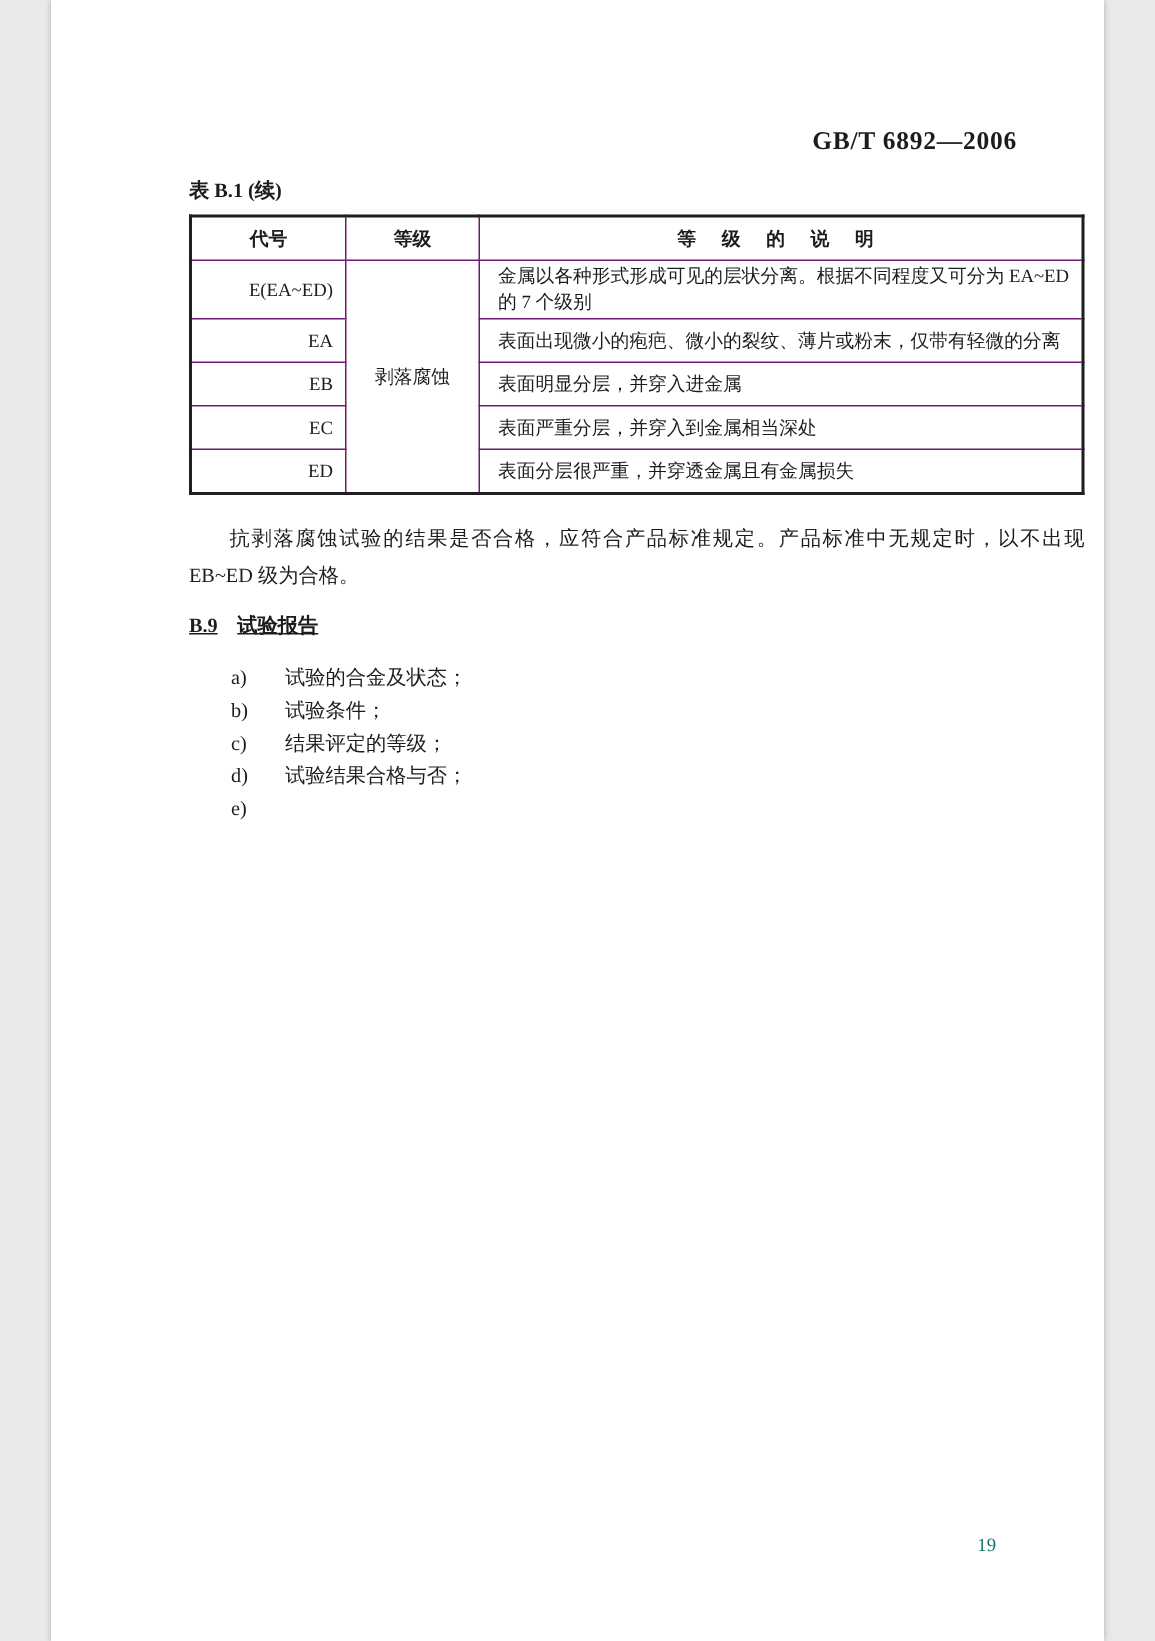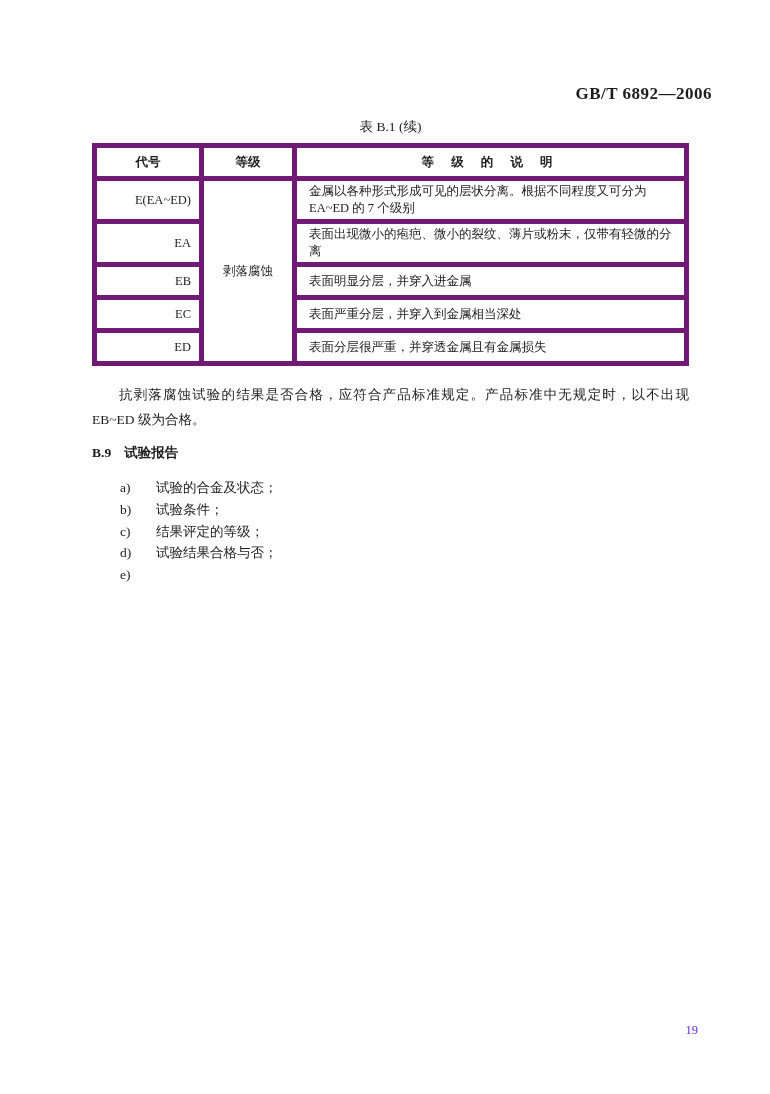--- a/index.html
+++ b/index.html
@@ -1,73 +1,73 @@
 <!DOCTYPE html>
 <html><head>
 <meta charset="utf-8">
 <style>
   html,body { margin:0; padding:0; background:#e9e9e9; }
   .page {
-    width:770px; height:1094px;
+    width:702px; height:1094px;
     background:#ffffff;
     position:relative;
     margin:0 auto;
     font-family:"Liberation Serif","DejaVu Serif",serif;
     color:#1c1c1c;
     overflow:hidden;
     box-shadow:0 0 4px rgba(0,0,0,.25);
   }
   .doc-number {
     position:absolute; top:84px; right:58px;
     font-weight:bold; font-size:17px; letter-spacing:.5px;
   }
   .content {
     position:absolute; left:92px; top:118px; width:597px;
   }
   .table-title {
-    text-align:center; font-weight:normal; font-size:13.5px;
+    font-weight:bold; font-size:13.5px;
     margin-bottom:7px;
   }
   table.grade-table {
     width:100%; border-collapse:collapse;
     border:2px solid #1f1f1f;
     font-size:12.5px;
   }
   .grade-table th, .grade-table td {
-    border:5px solid #701a75;
+    border:1px solid #701a75;
     height:24px; padding:2px 8px;
   }
   .grade-table th { font-weight:bold; }
   th.desc-h { letter-spacing:7px; }
   td.code-cell { text-align:right; width:86px; white-space:nowrap; }
   td.grade-cell { text-align:center; width:72px; }
   td.desc-cell { text-align:left; padding-left:12px; }
   .sec-heading {
     font-weight:bold; font-size:13.5px;
     margin:11px 0 7px 0;
   }
   .sec-heading .h-num { margin-right:13px; }
   .para {
     font-size:13.5px; line-height:25px;
     text-indent:2em; text-align:justify;
     margin:16px 0 12px 0;
   }
-  .sec-heading.b9 { margin-bottom:15px; }
+  .sec-heading.b9 { margin-bottom:15px;text-decoration:underline; }
   .list-intro {
     font-size:13.5px; line-height:22px;
     padding-left:27px; margin-bottom:5px;
   }
   .list-item {
     display:flex; font-size:13.5px; line-height:21.8px;
     padding-left:28px;
   }
   .list-item .marker { width:36px; flex:0 0 36px; }
   .page-number {
     position:absolute; right:72px; bottom:56px;
-    font-size:12.5px; color:#6d28d9;
+    font-size:12.5px; color:#0f766e;
   }
 </style>
 </head>
 <body>
 
 <div class="page">
 
   <div class="doc-number">GB/T 6892—2006</div>
 
   <div class="content">

